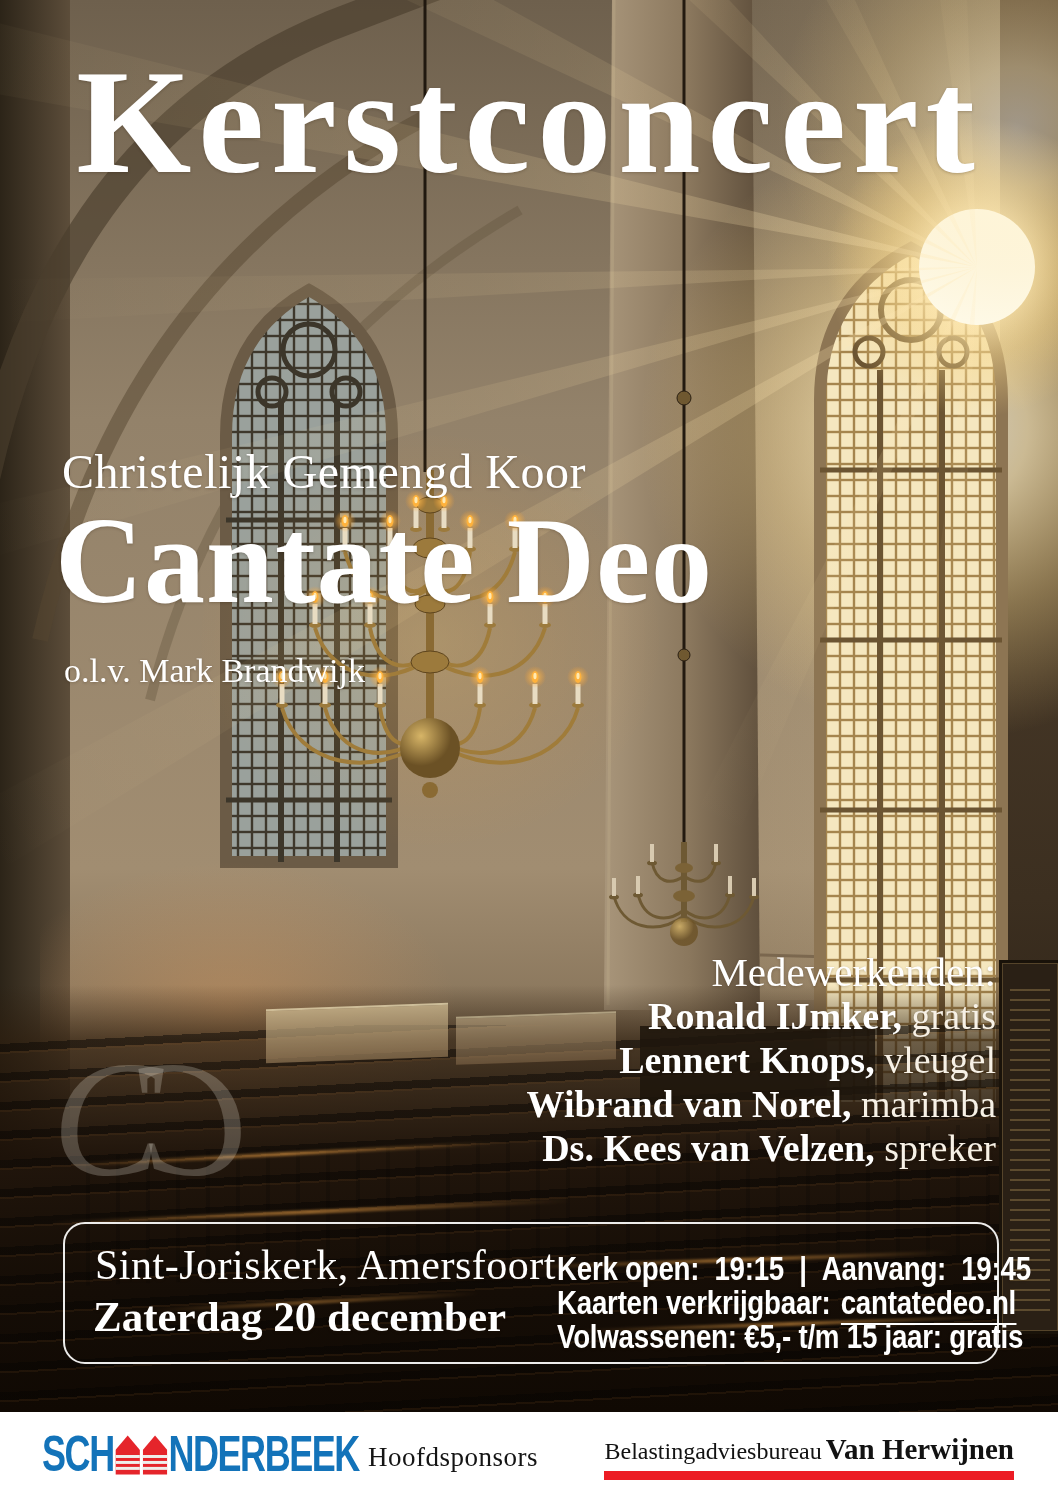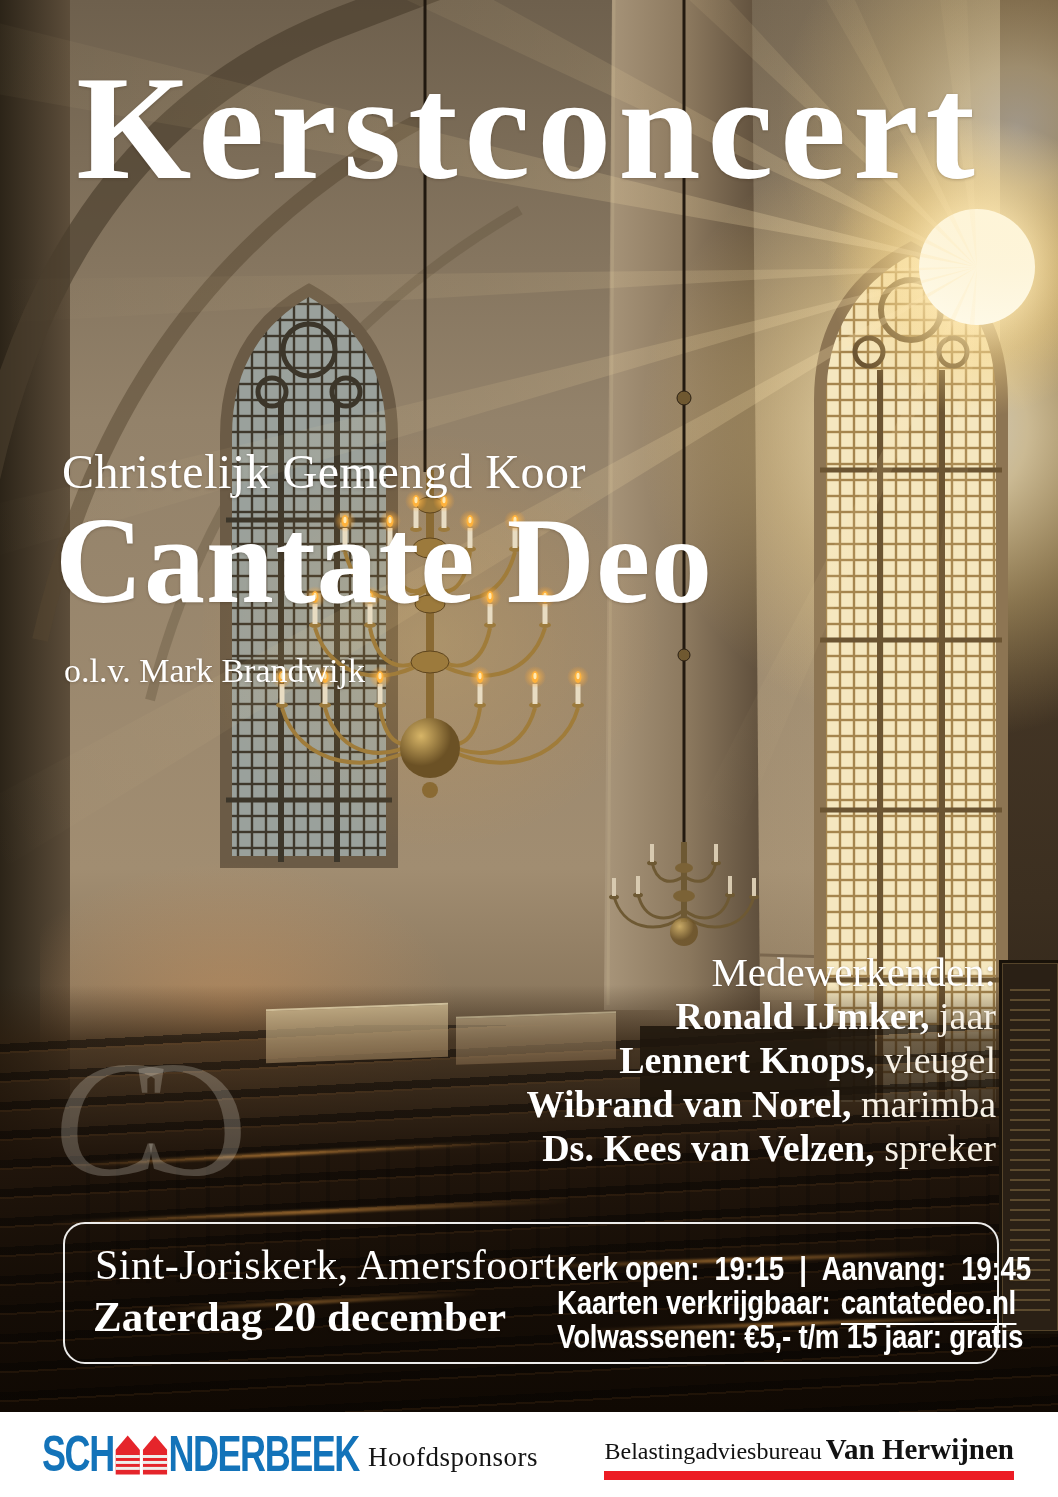--- a/index.html
+++ b/index.html
@@ -264,31 +264,31 @@
   <div class="abs streak s1"></div>
   <div class="abs streak s2"></div>
   <div class="abs streak s3"></div>
   <div class="abs streak s4"></div>
   <div class="abs streak s5"></div>
   <div class="abs case1"></div>
   <div class="abs case2"></div>
   <div class="abs dark-panel"></div>
   <div class="abs board"></div>
 
-  <h1 class="abs txt title" style="margin:16px;">Kerstconcert</h1>
+  <h1 class="abs txt title" style="margin:10px;">Kerstconcert</h1>
 
   <div class="abs txt choir-type">Christelijk Gemengd Koor</div>
   <div class="abs txt choir-name">Cantate Deo</div>
   <div class="abs txt conductor">o.l.v. Mark Brandwijk</div>
 
   <div class="abs txt performers">
     <div class="heading">Medewerkenden:</div>
     <div>
       <span class="pname">Ronald IJmker,</span>
-      <span class="prole">jaar</span>
+      <span class="prole">gratis</span>
     </div>
     <div>
       <span class="pname">Lennert Knops,</span>
       <span class="prole">vleugel</span>
     </div>
     <div>
       <span class="pname">Wibrand van Norel,</span>
       <span class="prole">marimba</span>
     </div>
     <div>

